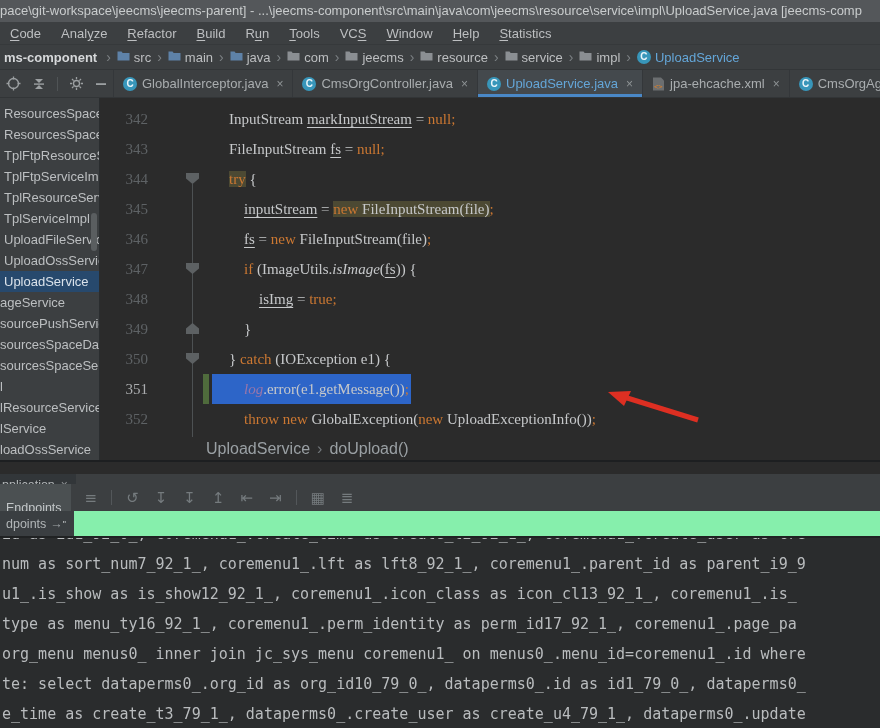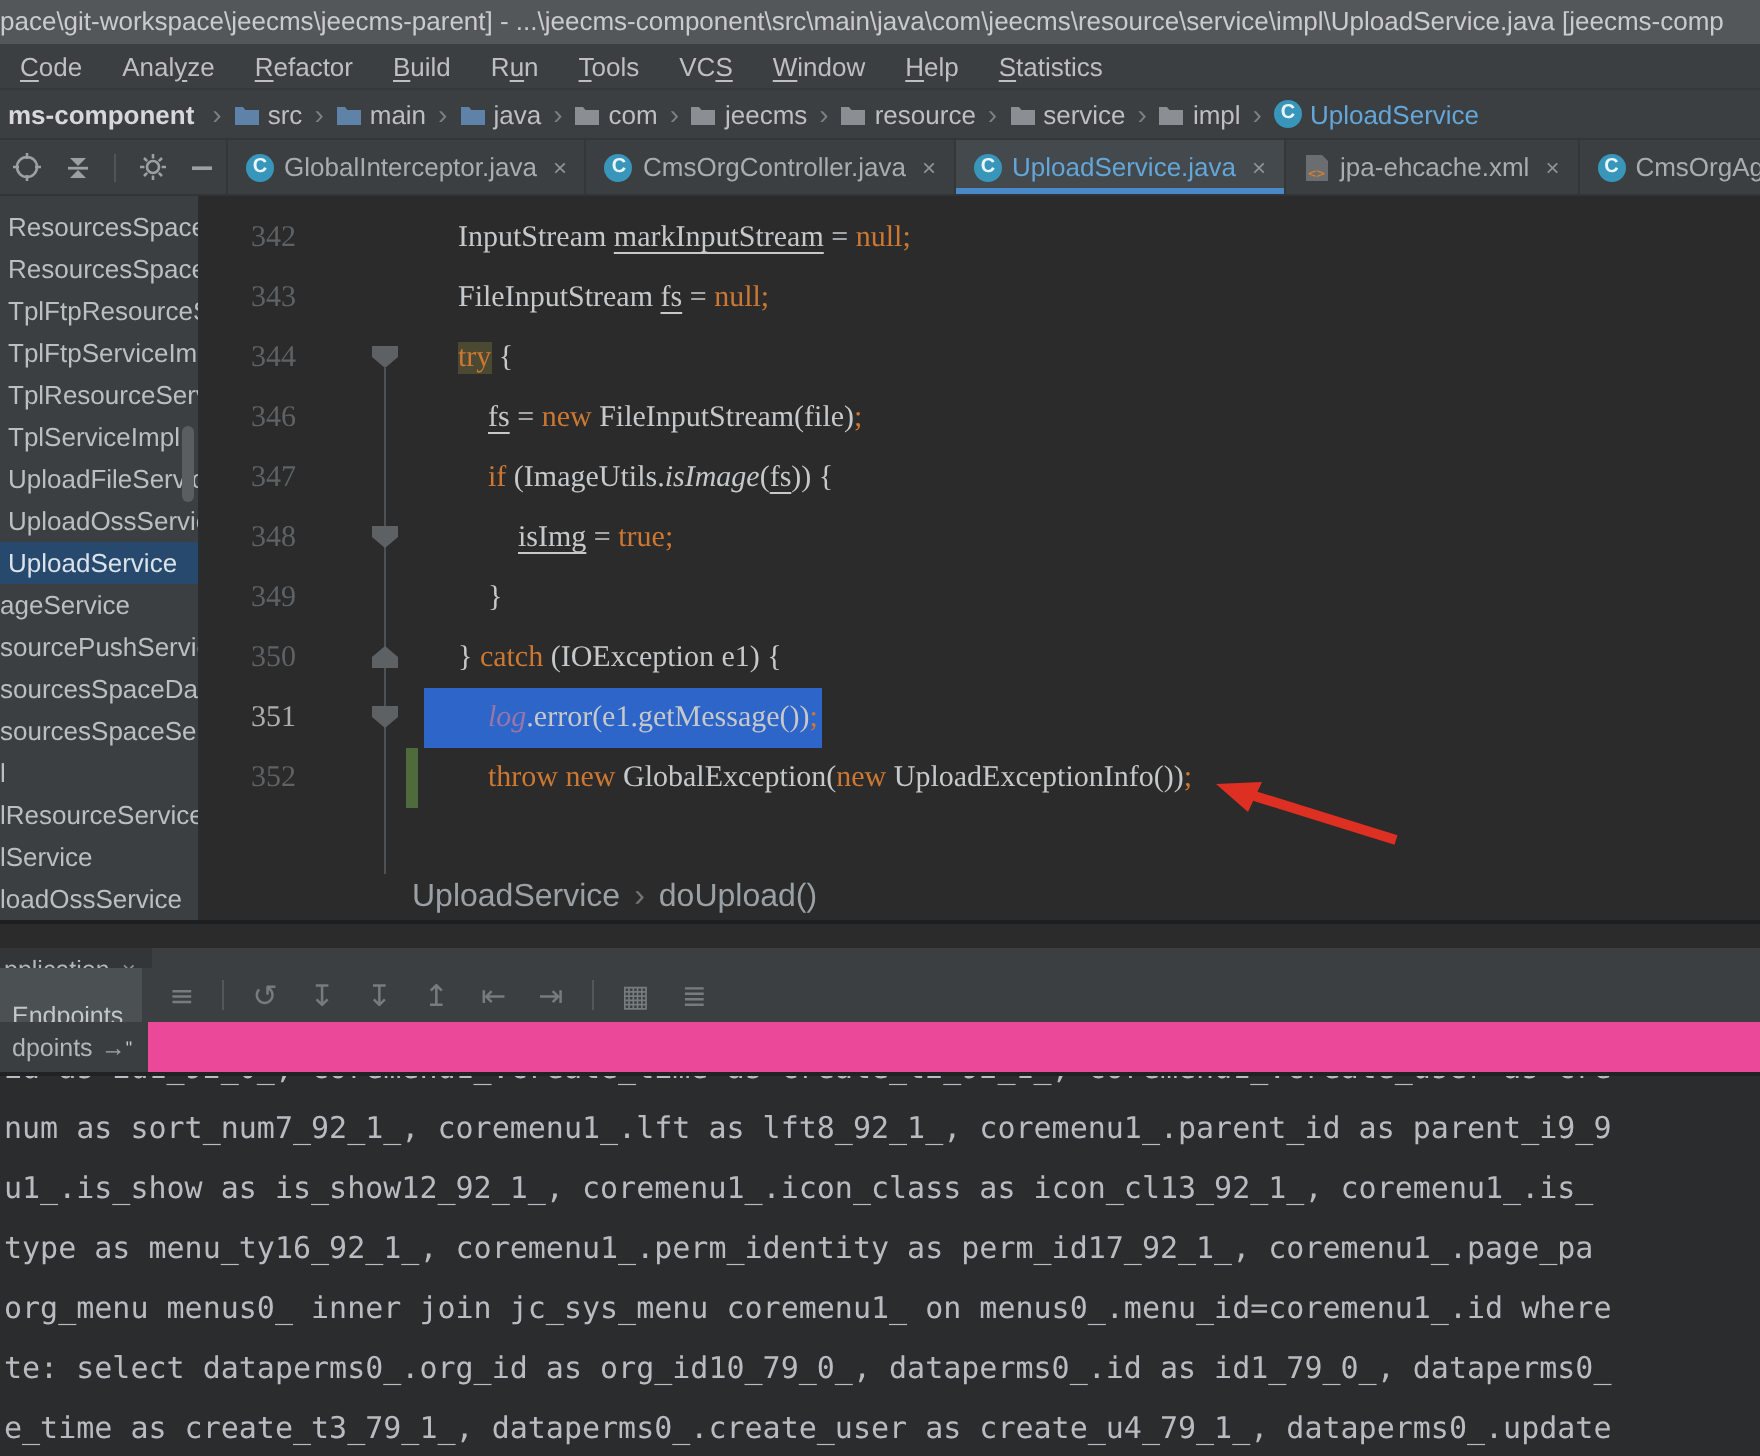--- a/index.html
+++ b/index.html
@@ -15,21 +15,21 @@
   .menubar{left:0;top:22px;width:880px;height:23px;background:#3c3f41;display:flex;align-items:center;
            font-size:13px;color:#bdbfc1;border-bottom:1px solid #36393b;box-sizing:border-box;}
   .menu-item{padding:0 10px;cursor:default;}
   .menu-item .mn{text-decoration:underline;text-underline-offset:2px;}
 
   
   .crumbbar{left:0;top:45px;width:880px;height:25px;background:#3c3f41;display:flex;align-items:center;
             font-size:13px;color:#bdbfc1;border-bottom:1px solid #333638;box-sizing:border-box;white-space:nowrap;overflow:hidden;}
   .crumb-root{font-weight:bold;color:#d6d8da;margin:0 3px 0 4px;}
   .crumb-sep{color:#7c8184;margin:0 6px;font-size:14px;}
-  .crumb-item{display:flex;align-items:center;gap:4px;}
+  .crumb-item{display:flex;align-items:flex-start;gap:4px;}
   .crumb-item.cls{color:#64a6d8;}
   .folder-ico{width:13px;height:11px;display:inline-block;}
   .ball{width:14px;height:14px;border-radius:50%;background:#3896ba;color:#eaf5fa;font-size:10px;
         line-height:14px;text-align:center;display:inline-block;font-weight:bold;}
 
   
   .tabbar{left:0;top:70px;width:880px;height:28px;background:#3c3f41;display:flex;align-items:stretch;
           border-bottom:1px solid #323537;box-sizing:border-box;overflow:hidden;}
   .tabbar-icons{display:flex;align-items:center;padding:0 6px;gap:11px;border-right:1px solid #34373a;}
   .tabbar-icons .isep{width:1px;height:14px;background:#505456;}
@@ -79,21 +79,21 @@
   .tabA{display:inline-flex;height:22px;align-items:center;background:#323639;padding:0 8px;
         font-size:12.5px;color:#b2b6b8;overflow:hidden;}
   .tabA .lbl{margin-left:-6px;}
   .tabA .close{color:#8e9294;margin-left:6px;font-size:12px;}
   .rowB{left:0;top:484px;width:880px;height:27px;background:#3c3f41;display:flex;align-items:center;}
   .tabB{height:27px;display:flex;align-items:center;background:#4b5052;padding:0 9px;
         font-size:12.5px;color:#c3c7c9;margin-right:6px;overflow:hidden;}
   .tabB .lbl{margin-left:-3px;margin-top:20px;}
   .tool-ico{color:#757b7e;font-size:15px;margin:0 8px;font-family:"DejaVu Sans",sans-serif;}
   .vsep{width:1px;height:15px;background:#53575a;margin:0 6px;}
-  .rowC{left:0;top:511px;width:880px;height:25px;background:#ec4899;}
+  .rowC{left:0;top:511px;width:880px;height:25px;background:#86efac;}
   .tabC{display:inline-flex;height:25px;align-items:center;background:#3a3e41;padding:0 8px;
         font-size:12.5px;color:#b2b6b8;overflow:hidden;}
   .tabC .lbl{margin-left:-2px;}
   .tabC .arrow{color:#a0a5a8;margin-left:4px;}
   .tabC .flag{color:#c6cacc;font-size:9px;vertical-align:super;}
 
   
   .console{left:0;top:536px;width:880px;height:192px;background:#2a2c2d;overflow:hidden;
            font-family:"DejaVu Sans Mono",monospace;font-size:15px;color:#b9bcbe;padding-left:2px;
            box-sizing:border-box;border-top:2px solid #202223;}
@@ -260,20 +260,21 @@
       <div class="side-item shift">lResourceService</div>
       <div class="side-item shift">lService</div>
       <div class="side-item shift">loadOssService</div>
     </div>
 
   <div class="abs editor">
     <div class="code-lines">
         <div class="code-line"><span class="lnum">342</span><span class="lcontent"><span>    </span><span>InputStream </span><span class="v">markInputStream</span><span> = </span><span class="k">null</span><span class="k">;</span></span></div>
         <div class="code-line"><span class="lnum">343</span><span class="lcontent"><span>    </span><span>FileInputStream </span><span class="v">fs</span><span> = </span><span class="k">null</span><span class="k">;</span></span></div>
         <div class="code-line"><span class="lnum">344</span><span class="lcontent"><span>    </span><span class="k h">try</span><span> {</span></span></div>
+        <div class="code-line"><span class="lnum">345</span><span class="lcontent"><span>        </span><span class="v">inputStream</span><span> = </span><span class="k h">new</span><span class="d h"> FileInputStream(file)</span><span class="k">;</span></span></div>
         <div class="code-line"><span class="lnum">346</span><span class="lcontent"><span>        </span><span class="v">fs</span><span> = </span><span class="k">new</span><span> FileInputStream(file)</span><span class="k">;</span></span></div>
         <div class="code-line"><span class="lnum">347</span><span class="lcontent"><span>        </span><span class="k">if</span><span> (ImageUtils.</span><span class="im">isImage</span><span>(</span><span class="v">fs</span><span>)) {</span></span></div>
         <div class="code-line"><span class="lnum">348</span><span class="lcontent"><span>            </span><span class="v">isImg</span><span> = </span><span class="k">true</span><span class="k">;</span></span></div>
         <div class="code-line"><span class="lnum">349</span><span class="lcontent"><span>        </span><span>}</span></span></div>
         <div class="code-line"><span class="lnum">350</span><span class="lcontent"><span>    </span><span>} </span><span class="k">catch</span><span> (IOException e1) {</span></span></div>
         <div class="code-line sel"><span class="lnum on">351</span><span class="lcontent"><span>        </span><span class="p">log</span><span>.</span><span>error(e1.getMessage())</span><span class="k">;</span></span></div>
         <div class="code-line"><span class="lnum">352</span><span class="lcontent"><span>        </span><span class="k">throw</span><span> </span><span class="k">new</span><span> GlobalException(</span><span class="k">new</span><span> UploadExceptionInfo())</span><span class="k">;</span></span></div>
       </div>
     <div class="fold-vline"></div>
     <div class="green-bar"></div>

